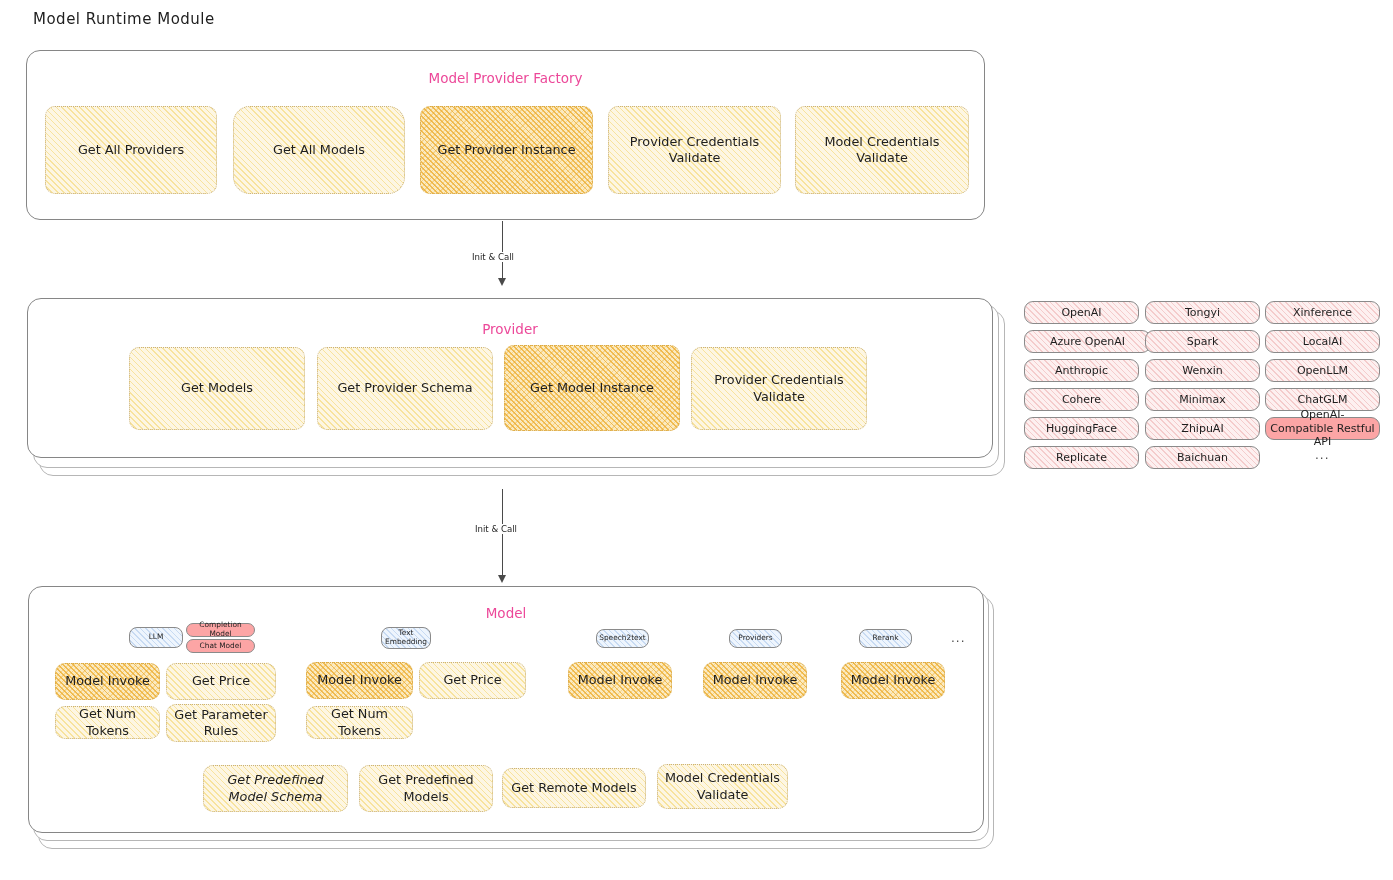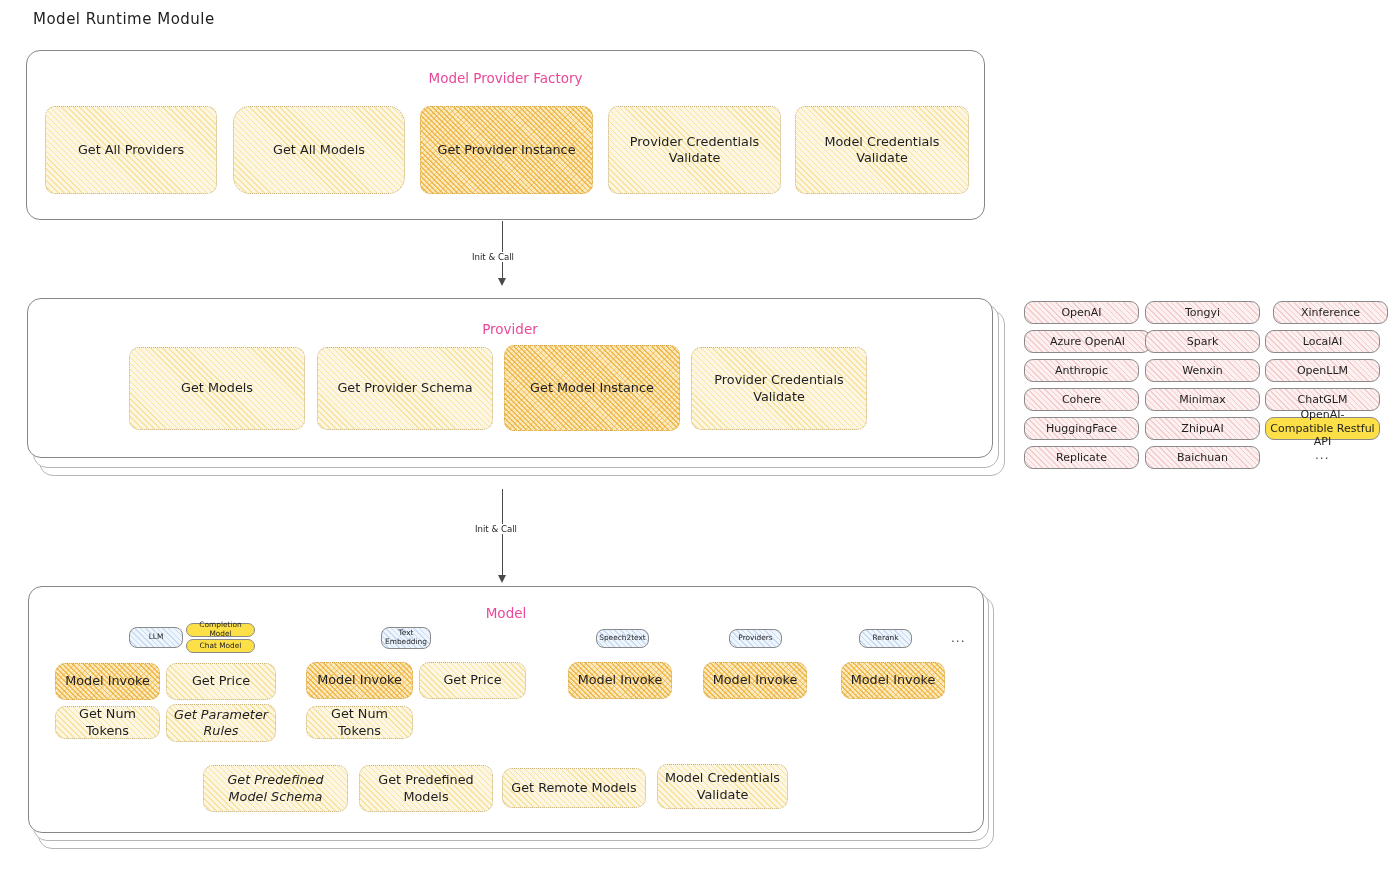--- a/index.html
+++ b/index.html
@@ -52,21 +52,21 @@
       rgba(255,255,255,0) 1px,rgba(255,255,255,0) 4px);
     border:1.2px solid #8a8a8a;
   }
   .hatch-blue{
     background-color:#eef5fd;
     background-image:repeating-linear-gradient(45deg,
       rgba(100,150,215,.28) 0px,rgba(100,150,215,.28) 1px,
       rgba(255,255,255,0) 1px,rgba(255,255,255,0) 4px);
     border:1.2px solid #8a8a8a;
   }
-  .plainbox{background:#fde047;border:1.2px solid #8a8a8a;}
+  .plainbox{background:#fca5a5;border:1.2px solid #8a8a8a;}
 
   .node{
     border-radius:10px;display:flex;align-items:center;justify-content:center;
     text-align:center;font-size:12.8px;line-height:1.28;color:#1e1e1e;
     padding:2px 6px;
   }
   .pill{
     border-radius:9px;display:flex;align-items:center;justify-content:center;
     text-align:center;font-size:11px;line-height:1.25;color:#1e1e1e;padding:1px 3px;
   }
@@ -165,21 +165,21 @@
   <div class="abs pill hatch-pink" style="left:121px;top:90px;width:115px;height:23px;">
       <span>Minimax</span>
     </div>
   <div class="abs pill hatch-pink" style="left:121px;top:119px;width:115px;height:23px;">
       <span>ZhipuAI</span>
     </div>
   <div class="abs pill hatch-pink" style="left:121px;top:148px;width:115px;height:23px;">
       <span>Baichuan</span>
     </div>
 
-  <div class="abs pill hatch-pink" style="left:241px;top:3px;width:115px;height:23px;margin-left:8px;">
+  <div class="abs pill hatch-pink" style="left:241px;top:3px;width:115px;height:23px;">
       <span>Xinference</span>
     </div>
   <div class="abs pill hatch-pink" style="left:241px;top:32px;width:115px;height:23px;">
       <span>LocalAI</span>
     </div>
   <div class="abs pill hatch-pink" style="left:241px;top:61px;width:115px;height:23px;">
       <span>OpenLLM</span>
     </div>
   <div class="abs pill hatch-pink" style="left:241px;top:90px;width:115px;height:23px;">
       <span>ChatGLM</span>
@@ -212,21 +212,21 @@
 
 <div class="abs node hatch-orange" style="left:55px;top:663px;width:105px;height:37px;">
   <span>Model Invoke</span>
 </div>
 <div class="abs node hatch-yellow" style="left:166px;top:663px;width:110px;height:37px;">
   <span>Get Price</span>
 </div>
 <div class="abs node hatch-yellow" style="left:55px;top:706px;width:105px;height:33px;">
   <span>Get Num Tokens</span>
 </div>
-<div class="abs node hatch-yellow" style="left:166px;top:704px;width:110px;height:38px;font-style:italic;">
+<div class="abs node hatch-yellow" style="left:166px;top:704px;width:110px;height:38px;">
   <span>Get Parameter Rules</span>
 </div>
 
 <div class="abs badge hatch-blue" style="left:381px;top:627px;width:50px;height:22px;">
   <span>Text Embedding</span>
 </div>
 <div class="abs node hatch-orange" style="left:306px;top:662px;width:107px;height:37px;">
   <span>Model Invoke</span>
 </div>
 <div class="abs node hatch-yellow" style="left:419px;top:662px;width:107px;height:37px;">

